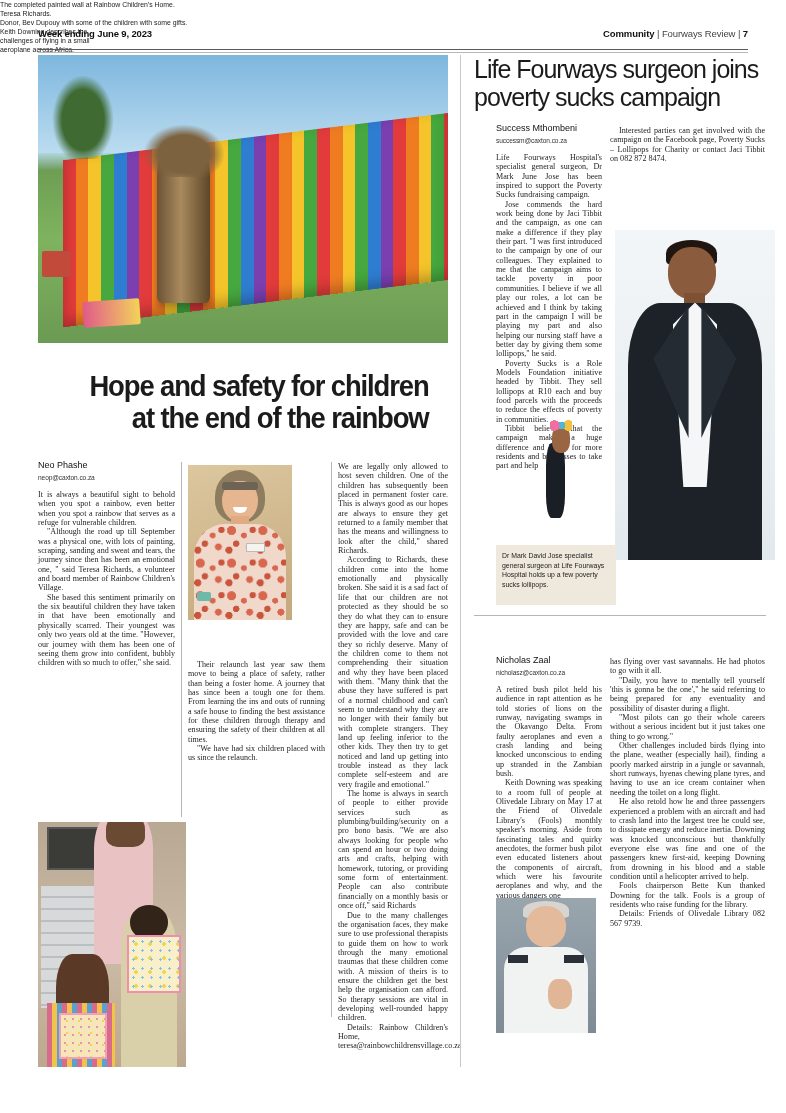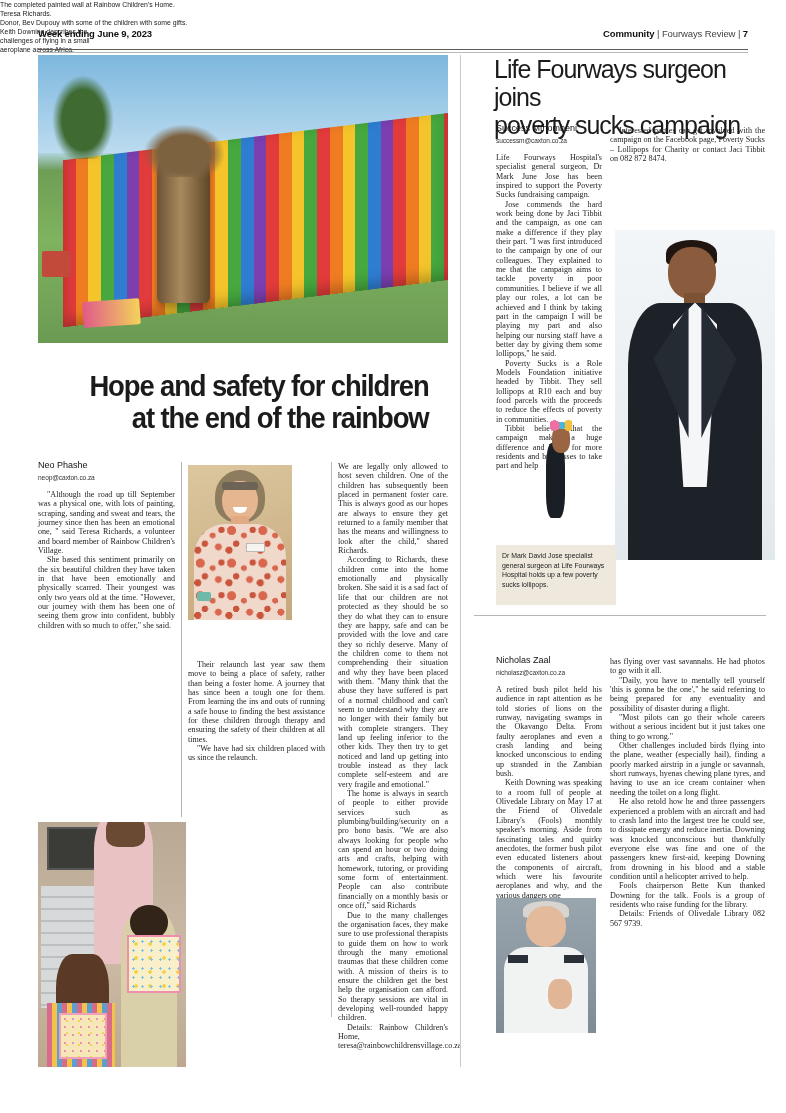--- a/index.html
+++ b/index.html
@@ -21,21 +21,21 @@
   .body-text p.first{text-indent:0;}
   .byline{font-family:"Liberation Sans",sans-serif;font-size:9px;color:#111;line-height:11px;}
   .byline .mail{font-size:6.6px;color:#333;letter-spacing:-.1px;display:block;margin-top:.5px;}
   .caption{font-family:"Liberation Sans",sans-serif;font-size:6.9px;color:#222;line-height:9px;}
 
   
   .head-main{font-family:"Liberation Sans",sans-serif;font-weight:bold;
     font-size:29.5px;line-height:32px;letter-spacing:-1.2px;color:#1b1b1b;
     transform:scaleX(.93);transform-origin:left center;}
   .head-sec{font-family:"Liberation Sans",sans-serif;font-weight:normal;
-    font-size:25px;line-height:28px;letter-spacing:-1px;color:#1b1b1b;margin-left:20px;}
+    font-size:25px;line-height:28px;letter-spacing:-1px;color:#1b1b1b;}
 
   
   .photo{position:absolute;overflow:hidden;background:#ccc;}
 
   
   #photo-rainbow-wall{left:38px;top:55px;width:410px;height:288px;
     background:linear-gradient(#8fc5e8 0%,#a9d4ee 26%,#bcdff3 33%,#6f9d5c 40%,#74a85f 100%);}
   .rw-sky{position:absolute;left:0;top:0;right:0;height:34%;
     background:linear-gradient(#7db7de,#bcdcf0);}
   .rw-grass{position:absolute;left:0;bottom:0;right:0;height:60%;
@@ -177,20 +177,21 @@
     <div class="head-main">Hope and safety for children</div>
     <div class="head-main">at the end of  the rainbow</div>
   </div>
 
   <div class="byline" style="position:absolute;left:38px;top:460px;width:140px;">
     <span>Neo Phashe</span>
     <span class="mail">neop@caxton.co.za</span>
   </div>
 
   <div class="body-text" style="position:absolute;left:38px;top:490px;width:137px;">
+    <p class="first">It is always a beautiful sight to behold when you spot a rainbow, even better when you spot a rainbow that serves as a refuge for vulnerable children.</p>
     <p>"Although the road up till September was a physical one, with lots of painting, scraping, sanding and sweat and tears, the journey since then has been an emotional one, " said Teresa Richards, a volunteer and board member of Rainbow Children's Village.</p>
     <p>She based this sentiment primarily on the six beautiful children they have taken in that have been emotionally and physically scarred. Their youngest was only two years old at the time. "However, our journey with them has been one of seeing them grow into confident, bubbly children with so much to offer," she said.</p>
   </div>
 
   <div class="divider-v" style="left:181px;top:462px;height:355px;"></div>
 
   <div class="photo" id="photo-teresa">
     <div class="tp-wall"></div>
     <div class="tp-hair"></div>
     <div class="tp-face"></div>

